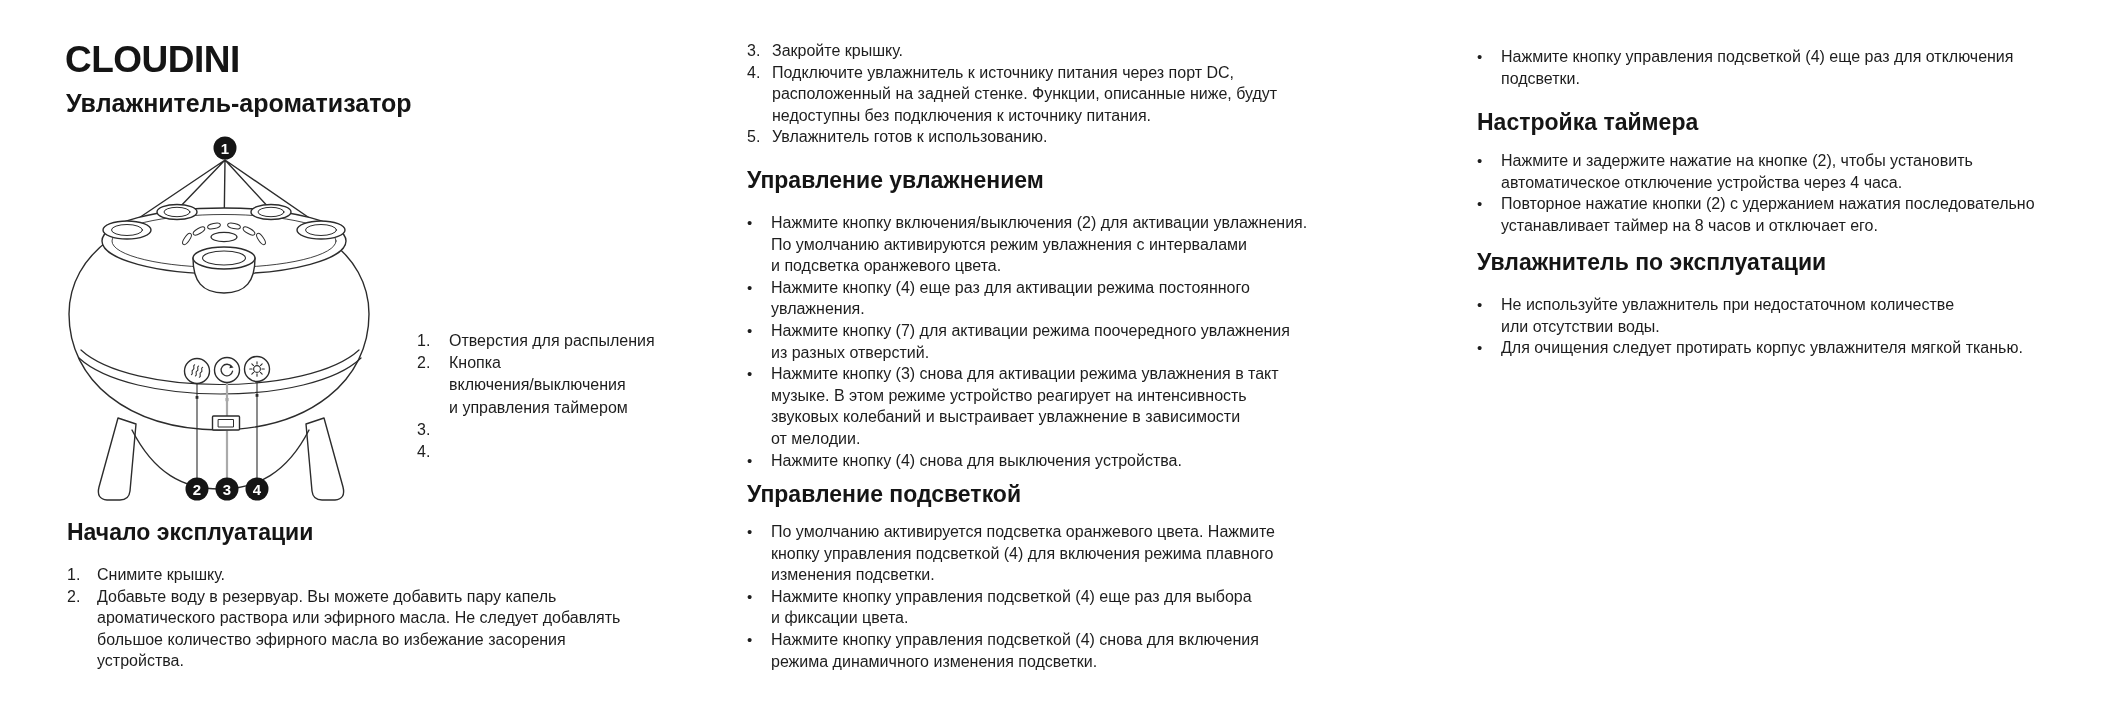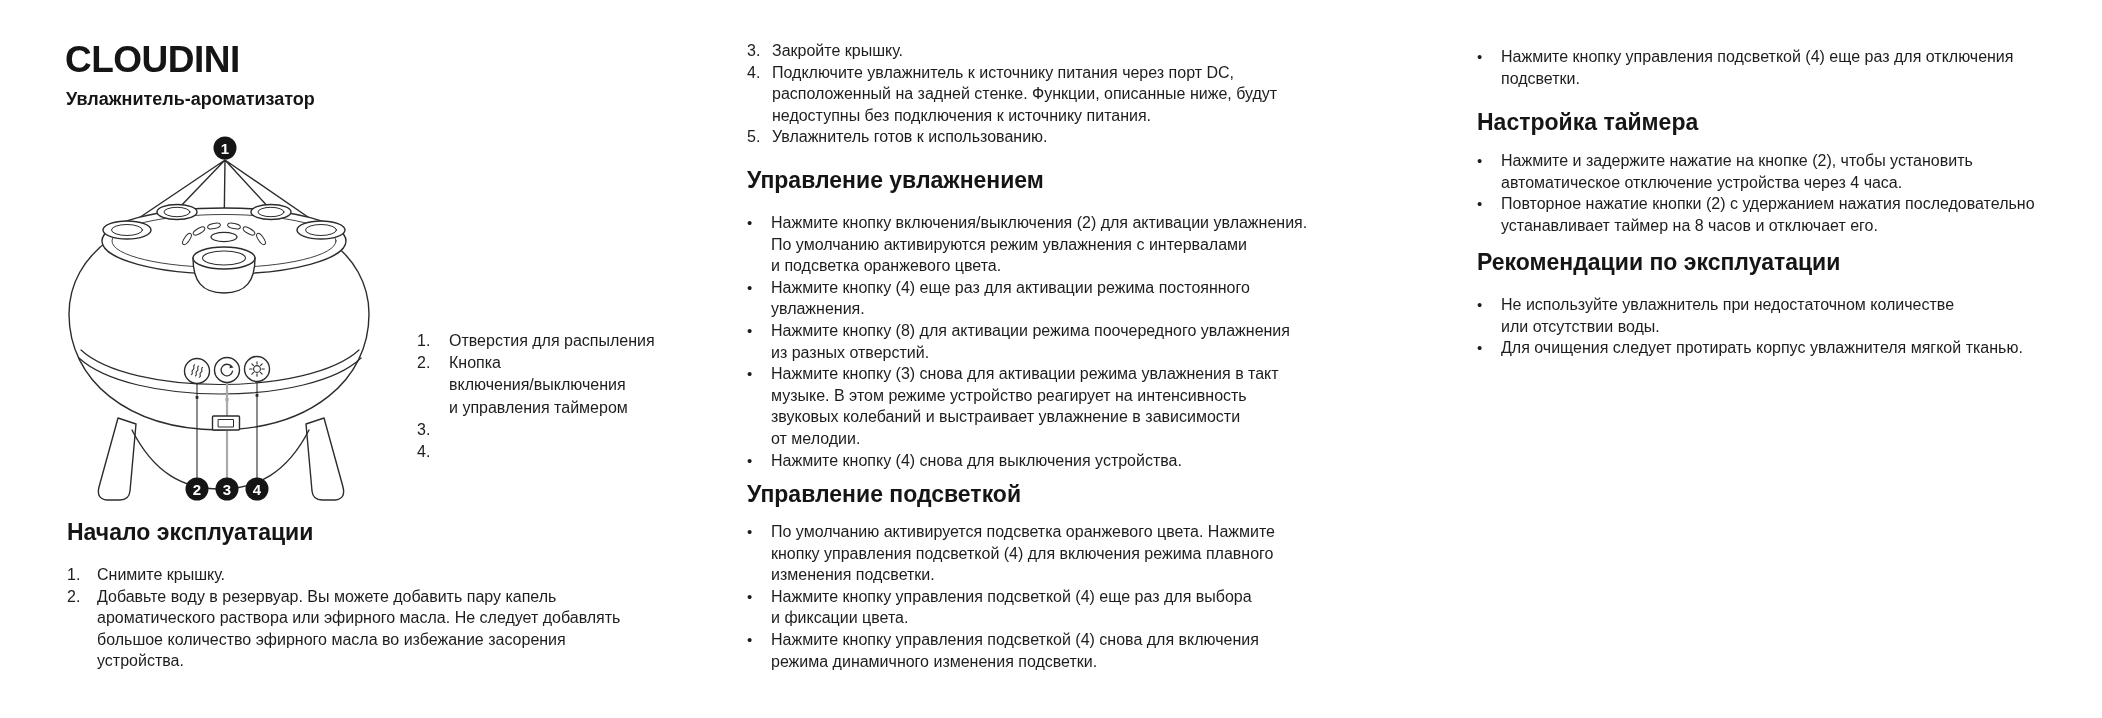--- a/index.html
+++ b/index.html
@@ -12,21 +12,21 @@
     overflow:hidden;
     margin-left:19px;
   }
   .title{
     position:absolute;left:46px;top:40px;margin:0;
     font-size:37px;font-weight:700;letter-spacing:-0.5px;color:#151515;
     line-height:1.1;
   }
   .subtitle{
     position:absolute;left:47px;top:89px;
-    font-size:18px;font-weight:700;color:#151515;
+    font-size:25px;font-weight:700;color:#151515;
   }
   .diagram{position:absolute;left:35px;top:112px;}
   .diagram text{font-family:"Liberation Sans",sans-serif;font-weight:700;font-size:15px;}
   h2.sec{
     position:absolute;margin:0;
     font-size:23px;font-weight:700;color:#151515;line-height:20px;
   }
   .list{position:absolute;font-size:16px;line-height:21.6px;}
   .li{display:flex;align-items:flex-start;}
   .li .num{flex:0 0 30px;}
@@ -216,21 +216,21 @@
 По умолчанию активируются режим увлажнения с интервалами
 и подсветка оранжевого цвета.</span>
     </div>
     <div class="li">
       <span class="mark">•</span>
       <span class="txt">Нажмите кнопку (4) еще раз для активации режима постоянного
 увлажнения.</span>
     </div>
     <div class="li">
       <span class="mark">•</span>
-      <span class="txt">Нажмите кнопку (8) для активации режима поочередного увлажнения
+      <span class="txt">Нажмите кнопку (7) для активации режима поочередного увлажнения
 из разных отверстий.</span>
     </div>
     <div class="li">
       <span class="mark">•</span>
       <span class="txt">Нажмите кнопку (3) снова для активации режима увлажнения в такт
 музыке. В этом режиме устройство реагирует на интенсивность
 звуковых колебаний и выстраивает увлажнение в зависимости
 от мелодии.</span>
     </div>
     <div class="li">
@@ -274,21 +274,21 @@
       <span class="txt">Нажмите и задержите нажатие на кнопке (2), чтобы установить
 автоматическое отключение устройства через 4 часа.</span>
     </div>
     <div class="li">
       <span class="mark">•</span>
       <span class="txt">Повторное нажатие кнопки (2) с удержанием нажатия последовательно
 устанавливает таймер на 8 часов и отключает его.</span>
     </div>
   </div>
 
-  <h2 class="sec" id="tips-heading">Рекомендации по эксплуатации</h2>
+  <h2 class="sec" id="tips-heading">Увлажнитель по эксплуатации</h2>
   <div class="list" id="tips-list">
     <div class="li">
       <span class="mark">•</span>
       <span class="txt">Не используйте увлажнитель при недостаточном количестве
 или отсутствии воды.</span>
     </div>
     <div class="li">
       <span class="mark">•</span>
       <span class="txt">Для очищения следует протирать корпус увлажнителя мягкой тканью.</span>
     </div>

